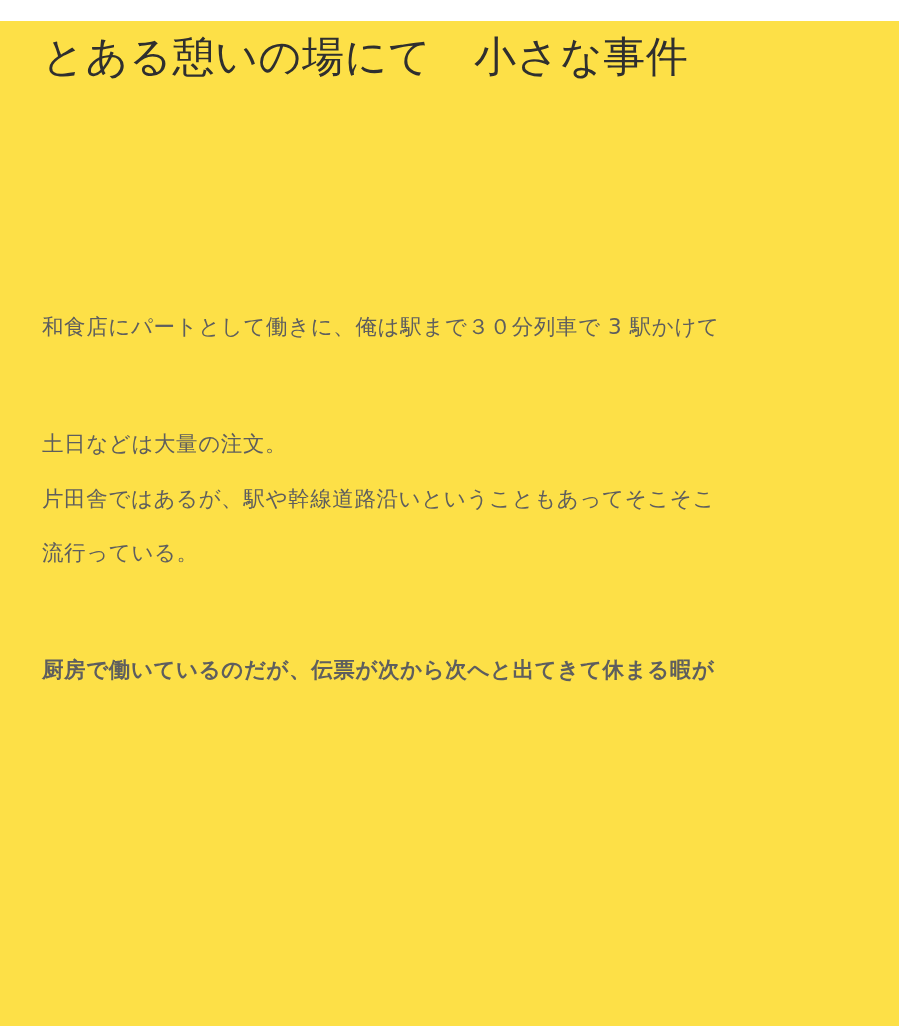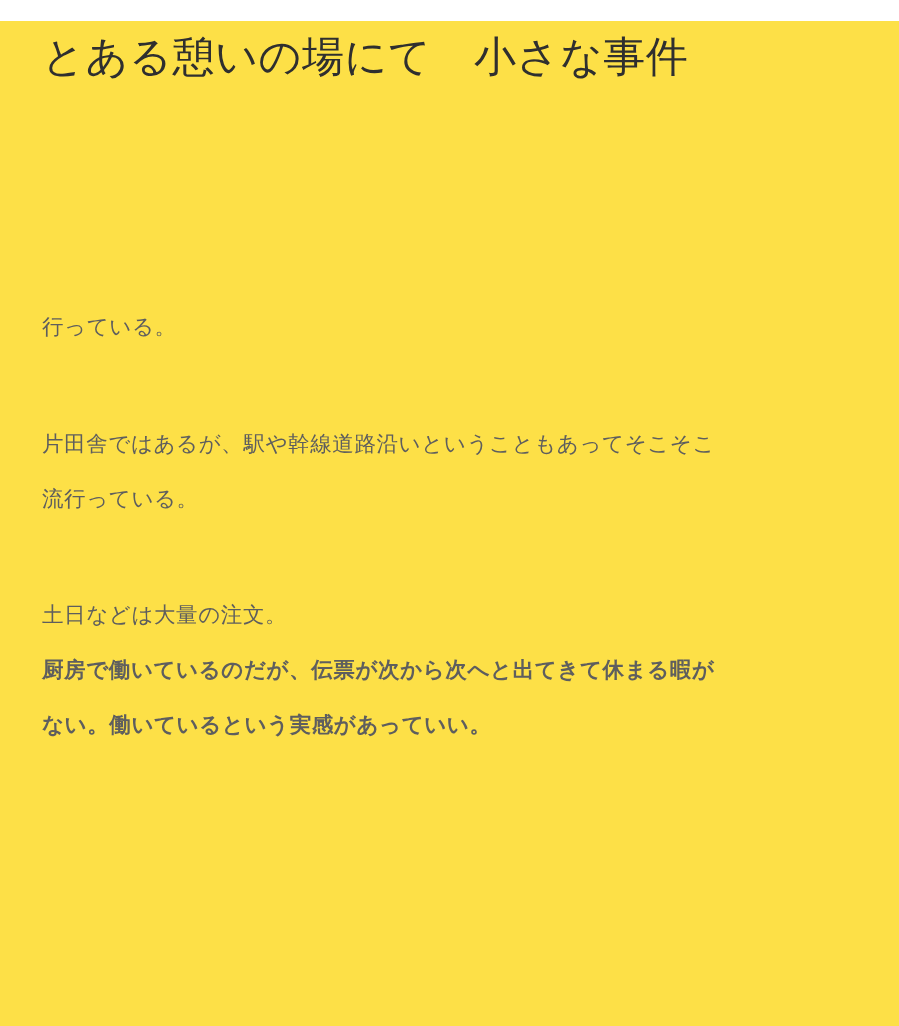--- a/index.html
+++ b/index.html
@@ -57,32 +57,31 @@
 </head>
 <body>
 
 <div class="page">
 
   <h1 class="doc-title">とある憩いの場にて　小さな事件</h1>
 
   <div class="body-block">
 
     <p class="para">
-      <span class="line">行っている。</span>
+      <span class="line">和食店にパートとして働きに、俺は駅まで３０分列車で 3 駅かけて</span>
     </p>
 
+
+    <p class="para tight">
+      <span class="line">土日などは大量の注文。</span>
+    </p>
 
     <p class="para">
       <span class="line">片田舎ではあるが、駅や幹線道路沿いということもあってそこそこ</span>
       <span class="line">流行っている。</span>
     </p>
 
-    <p class="para tight">
-      <span class="line">土日などは大量の注文。</span>
-    </p>
-
     <p class="para">
       <span class="line">厨房で働いているのだが、伝票が次から次へと出てきて休まる暇が</span>
-      <span class="line">ない。働いているという実感があっていい。</span>
     </p>
 
   </div>
 </div>
 
 </body></html>

